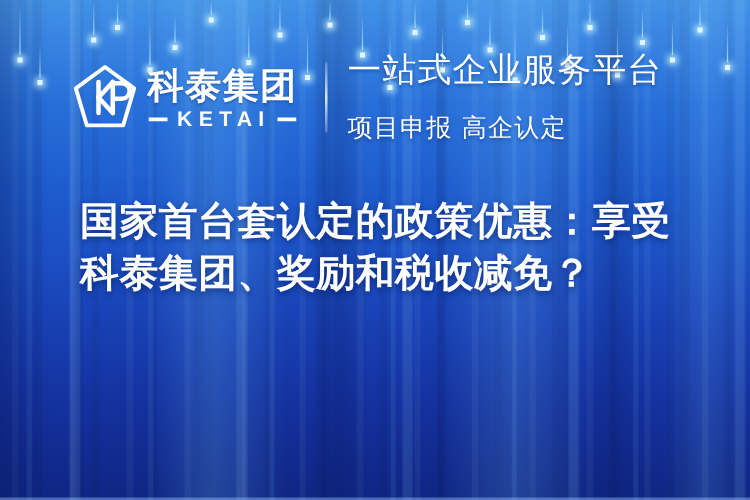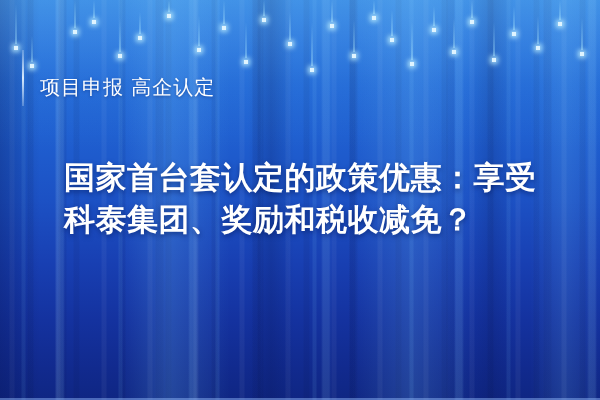--- a/index.html
+++ b/index.html
@@ -293,24 +293,48 @@
         <div class="head"></div>
       </div>
       <div class="p" style="left: 580px; top: 18px; height: 38px; width: 4px;">
         <div class="trail" style="height: 32px;"></div>
         <div class="head"></div>
       </div>
     </div>
 
   <div id="header">
 
+    <div id="brand">
+
+      <svg id="mark" viewBox="0 0 100 104">
+
+        <path d="M50 5 L95 38 L78 95 L22 95 L5 38 Z" fill="none" stroke="#ffffff" stroke-width="6" stroke-linejoin="round" transform="rotate(0 50 50)"></path>
+
+        <path d="M40 28 L40 76" stroke="#ffffff" stroke-width="7" stroke-linecap="round" fill="none"></path>
+        <path d="M40 52 L62 28" stroke="#ffffff" stroke-width="7" stroke-linecap="round" fill="none"></path>
+        <path d="M40 52 L62 76" stroke="#ffffff" stroke-width="7" stroke-linecap="round" fill="none"></path>
+
+        <path d="M62 28 L62 76" stroke="#ffffff" stroke-width="7" stroke-linecap="round" fill="none"></path>
+        <path d="M62 30 L76 30 A12 12 0 0 1 76 54 L62 54" stroke="#ffffff" stroke-width="7" fill="none" stroke-linejoin="round"></path>
+      </svg>
+
+      <div id="brand-text">
+        <div id="brand-cn">科泰集团</div>
+        <div id="brand-en-row">
+          <span class="bar"></span>
+          <span id="brand-en">KETAI</span>
+          <span class="bar"></span>
+        </div>
+      </div>
+    </div>
 
     <div id="divider"></div>
 
     <div id="tagline">
+      <div id="tagline-main">一站式企业服务平台</div>
       <div id="tagline-sub">项目申报 高企认定</div>
     </div>
   </div>
 
   <div id="title">
     <span class="ln">国家首台套认定的政策优惠：享受</span>
     <span class="ln">科泰集团、奖励和税收减免？</span>
   </div>
 
   <div class="bottom-line"></div>

